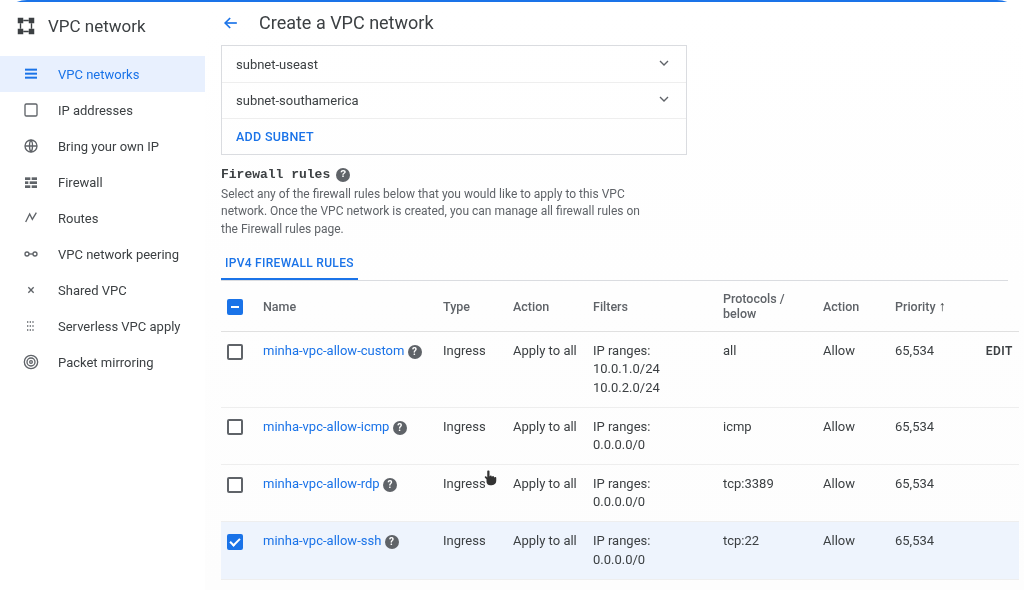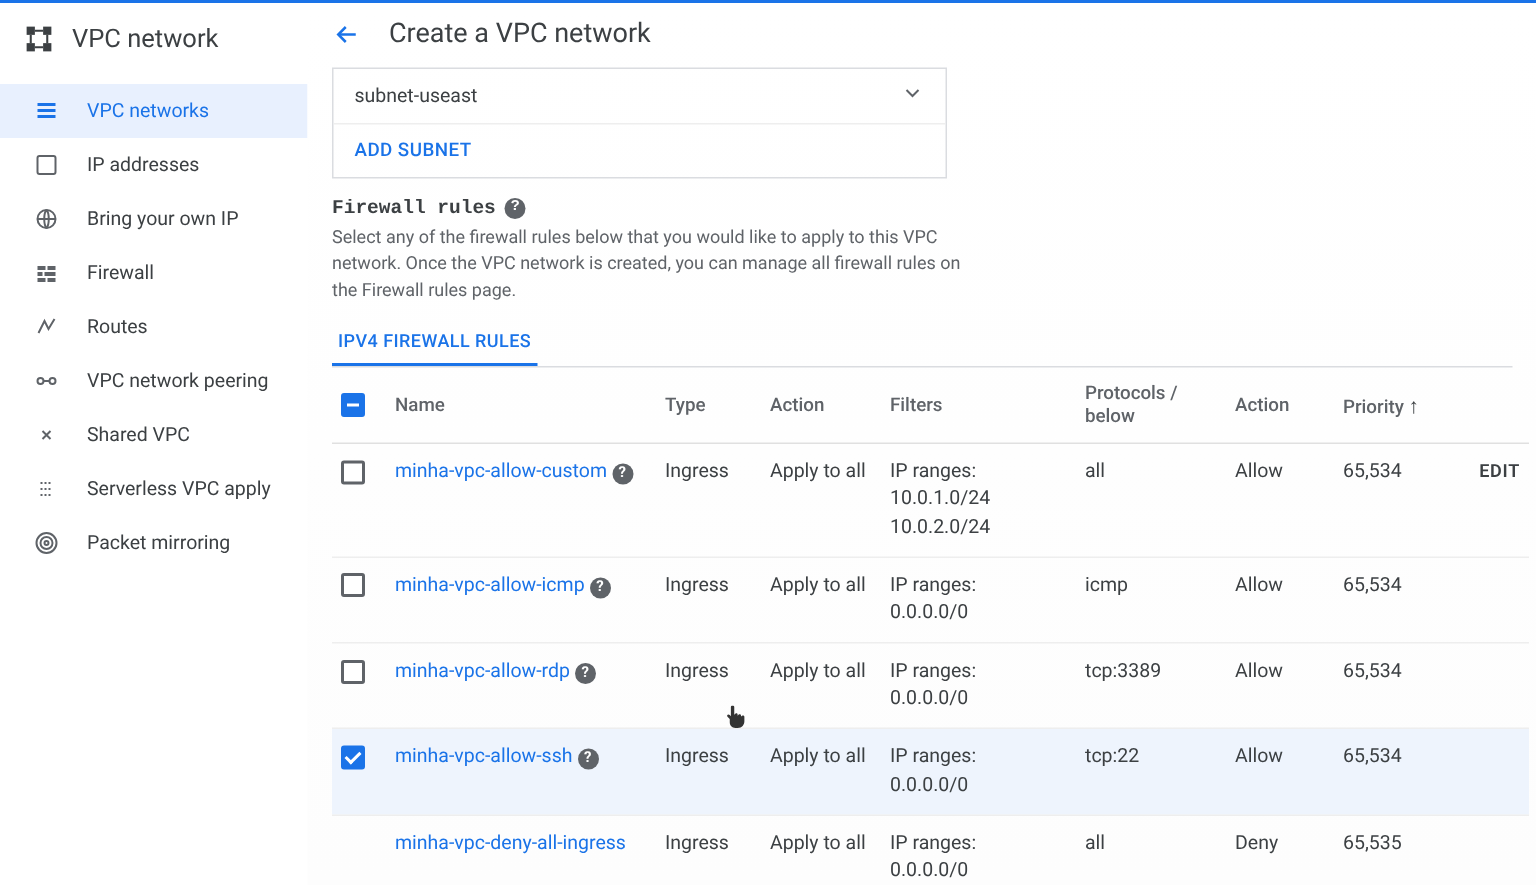--- a/index.html
+++ b/index.html
@@ -13,21 +13,21 @@
   .side-item { display:flex; align-items:center; gap:18px; height:36px; padding:0 14px 0 22px; font-size:13px; color:#3c4043; cursor:pointer;}
   .side-item .sicon { width:18px; display:flex; align-items:center; justify-content:center; color:#5f6368;}
   .side-item.active { background:#e8f0fe; color:#1a73e8; }
   .side-item.active .sicon { color:#1a73e8; }
   
   .main { flex:1; overflow-y:auto; background:linear-gradient(#fff, #fdfdfd); }
   .main-header { display:flex; align-items:center; gap:18px; padding:10px 16px 12px 16px; }
   .back-icon { color:#1a73e8; cursor:pointer; width:20px; height:20px;}
   .main-title { font-size:18px; color:#3c4043; font-weight:400;}
   .content { padding:0 16px 20px 16px;}
-  .subnet-box { border:1px solid #dadce0; border-radius:0; width:410px; margin-bottom:12px;}
+  .subnet-box { border:1px solid #dadce0; border-radius:0; width:466px; margin-bottom:12px;}
   .subnet-row { display:flex; align-items:center; justify-content:space-between; height:36px; padding:0 14px; font-size:13px; color:#3c4043; cursor:pointer;}
   .subnet-row + .subnet-row { border-top:1px solid #eee;}
   .subnet-add { display:flex; align-items:center; height:36px; padding:0 14px; border-top:1px solid #eee;}
   .subnet-add span { color:#1a73e8; font-size:12.5px; font-weight:500; letter-spacing:0.3px; cursor:pointer;}
   .chev-down { color:#5f6368; }
   .section-title { font-size:13px; font-weight:600; color:#3c4043; display:flex; align-items:center; gap:6px; margin-top:12px; margin-bottom:4px;font-family:Liberation Mono, monospace;}
   .help-desc { font-size:12px; color:#5f6368; line-height:1.45; max-width:420px; margin-bottom:10px;}
   .help-dot { width:14px; height:14px; border-radius:50%; background:#5f6368; color:#fff; font-size:10px; display:inline-flex; align-items:center; justify-content:center; line-height:1; font-weight:700; cursor:pointer;}
   .tabs { border-bottom:1px solid #dadce0; margin-bottom:0;}
   .tab { display:inline-block; padding:8px 4px; margin-right:20px; font-size:12px; font-weight:500; letter-spacing:0.3px; color:#1a73e8; border-bottom:2px solid #1a73e8; cursor:pointer;}
@@ -43,21 +43,21 @@
   .cb.mixed::after { content:""; position:absolute; left:2px; right:2px; top:5px; height:2px; background:#fff;}
   .sort-arrow { font-size:14px; color:#3c4043;}
   .edit-link { color:#3c4043; font-size:12px; font-weight:600; letter-spacing:0.5px; cursor:pointer;}
   .filters-cell { font-size:12.5px;}
   .cursor-hand { position:absolute; left:482px; top:466px; width:18px; height:20px; color:#333; pointer-events:none;}
   .col-cb{width:36px;} .col-name{width:180px;} .col-type{width:70px;} .col-targets{width:80px;} .col-filters{width:130px;} .col-proto{width:100px;} .col-action{width:72px;} .col-priority{width:80px;} .col-edit{width:50px;}
 </style>
 </head>
 <body>
 
-<div class="app" style="position:relative;">
+<div class="app" style="position:relative;border-radius:27px;">
 
   <div class="sidebar">
     <div class="side-title">
       <span class="logo">
         <svg width="22" height="22" viewBox="0 0 24 24">
             <rect x="3" y="3" width="6" height="6" fill="#3c4043"></rect>
             <rect x="15" y="3" width="6" height="6" fill="#3c4043"></rect>
             <rect x="3" y="15" width="6" height="6" fill="#3c4043"></rect>
             <rect x="15" y="15" width="6" height="6" fill="#3c4043"></rect>
             <path d="M9 6h6M6 9v6M18 9v6M9 18h6" stroke="#3c4043" stroke-width="1.5"></path>
@@ -162,20 +162,26 @@
           </svg>
       </span>
       <span class="main-title">Create a VPC network</span>
     </div>
 
     <div class="content">
 
       <div class="subnet-box">
         <div class="subnet-row">
           <span>subnet-useast</span>
+          <span class="chev-down"><svg width="16" height="16" viewBox="0 0 24 24" fill="none" stroke="#5f6368" stroke-width="2">
+                <path d="M6 9l6 6 6-6"></path>
+              </svg></span>
+        </div>
+        <div class="subnet-row">
+          <span>subnet-southamerica</span>
           <span class="chev-down"><svg width="16" height="16" viewBox="0 0 24 24" fill="none" stroke="#5f6368" stroke-width="2">
                 <path d="M6 9l6 6 6-6"></path>
               </svg></span>
         </div>
         <div class="subnet-add">
           <span>ADD SUBNET</span>
         </div>
       </div>
 
       <div class="section-title">

